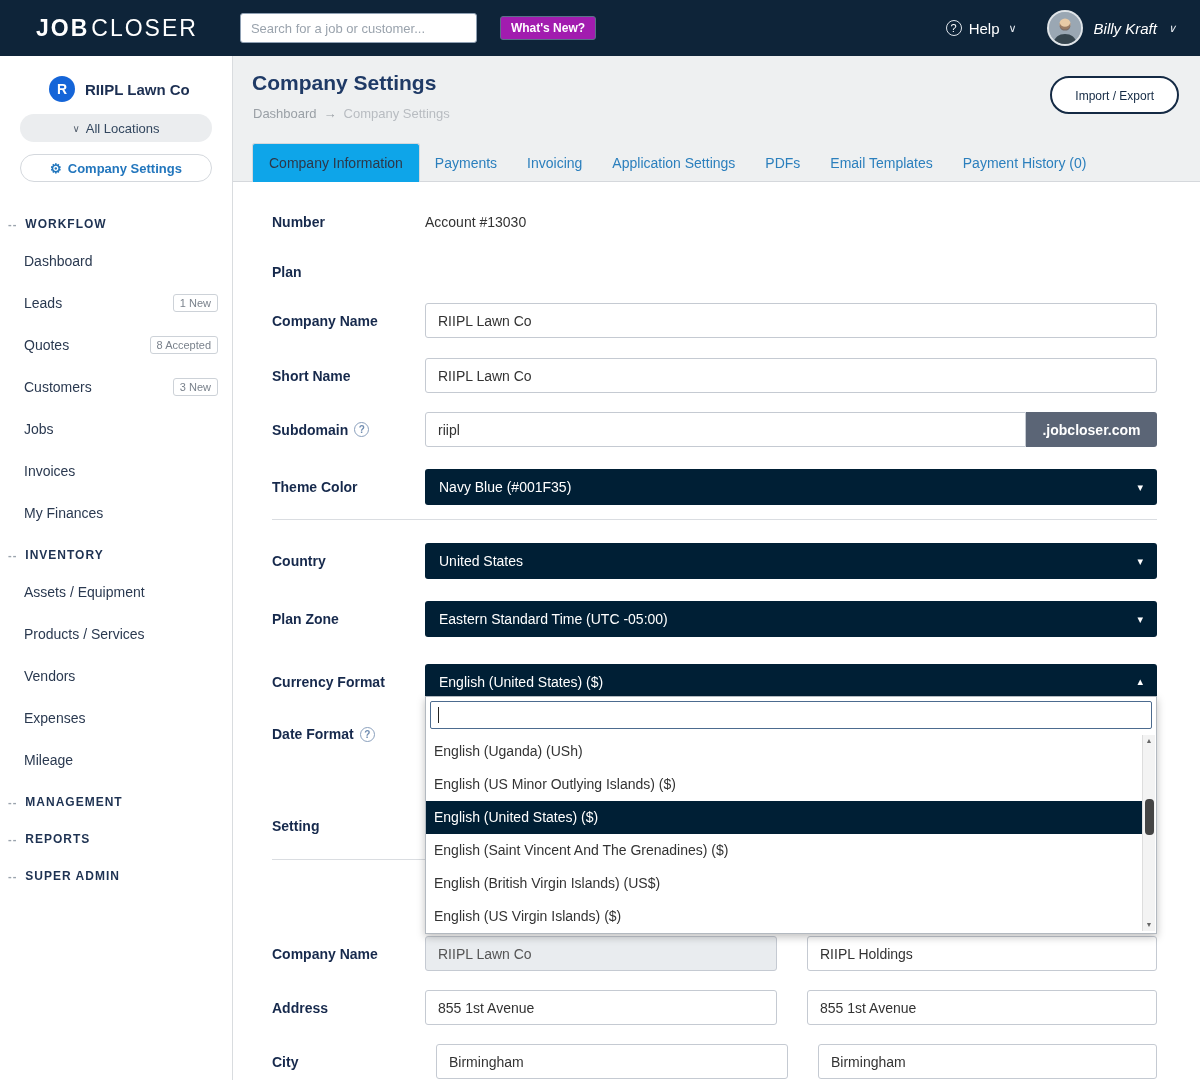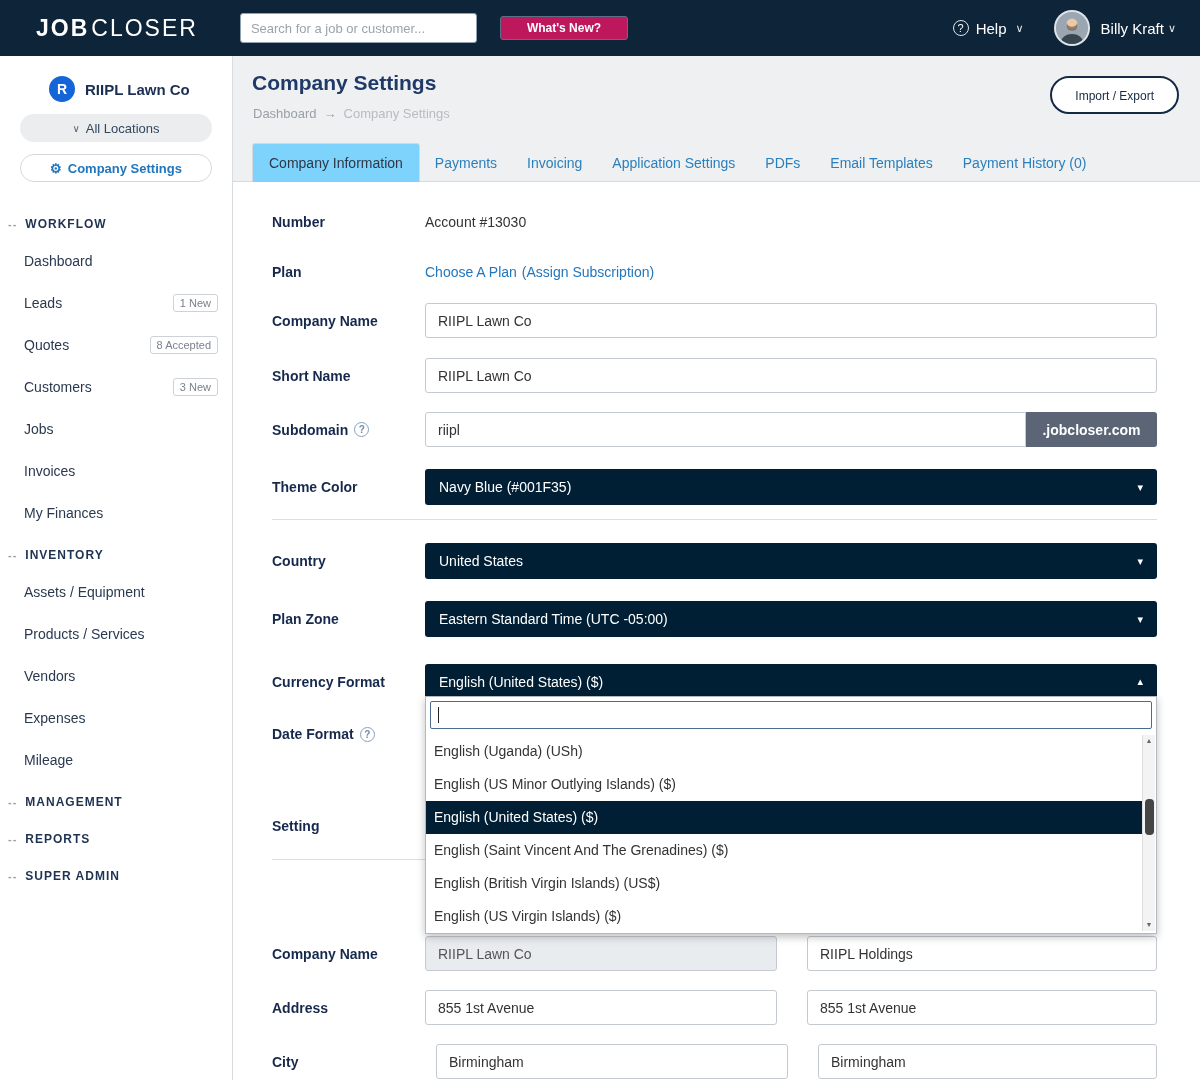--- a/index.html
+++ b/index.html
@@ -9,32 +9,32 @@
   
   .topbar { position:absolute; top:0; left:0; width:1200px; height:56px;
     background:#0e2439; display:flex; align-items:center; padding:0 24px 0 36px; }
   .logo { color:#fff; font-size:23px; letter-spacing:2px; white-space:nowrap; }
   .logo-job { font-weight:800; }
   .logo-closer { font-weight:300; margin-left:2px; }
   .global-search { margin-left:42px; width:237px; height:30px; border-radius:3px;
     border:1px solid #8fa0b3; padding:0 10px; font-size:13px; color:#333;
     font-family:"Liberation Sans", sans-serif; }
   .global-search::placeholder { color:#9aa3ad; }
-  .whats-new { margin-left:23px; background:#be185d; border:1px solid #5b6f88;
-    color:#fff; font-size:12px; font-weight:bold; padding:4px 26px; border-radius:3px;
+  .whats-new { margin-left:23px; background:#a21caf; border:1px solid #5b6f88;
+    color:#fff; font-size:12px; font-weight:bold; padding:4px 10px; border-radius:3px;
     cursor:pointer; white-space:nowrap; }
   .tb-right { margin-left:auto; display:flex; align-items:center; }
   .help-menu { display:flex; align-items:center; color:#fff; font-size:15px; gap:7px; cursor:pointer; }
   .q-circle-white { display:inline-block; width:16px; height:16px; border:1px solid #dfe5ec;
     border-radius:50%; font-size:11px; line-height:14px; text-align:center; color:#fff; }
   .chev-white { font-size:11px; color:#e5eaf0; margin-left:2px; }
   .avatar { margin-left:30px; width:36px; height:36px; border-radius:50%;
     border:2px solid rgba(255,255,255,.55); overflow:hidden; background:#b9c3cc; flex:none; }
-  .user-menu { display:flex; align-items:center; color:#fff; font-size:15px; gap:2px;
-    margin-left:11px; cursor:pointer; }
+  .user-menu { display:flex; align-items:center; color:#fff; font-size:15px; gap:9px;
+    margin-left:11px; cursor:pointer;font-style:italic; }
 
   
   .sidebar { position:absolute; top:56px; left:0; width:233px; height:1024px;
     background:#fff; border-right:1px solid #d9dcdf; }
   .company-row { margin:20px 0 0 49px; display:flex; align-items:center; }
   .company-badge { width:26px; height:26px; border-radius:50%; background:#1565d8;
     color:#fff; font-weight:bold; font-size:14px; display:flex; align-items:center;
     justify-content:center; flex:none; }
   .company-name { margin-left:10px; font-size:15px; font-weight:bold; color:#1c2f52; }
   .pill { margin:12px 20px 0 20px; height:28px; border-radius:14px; display:flex;
@@ -61,21 +61,21 @@
   .page-title { position:absolute; top:15px; left:19px; font-size:21px; font-weight:bold;
     color:#1f3a66; margin:0; }
   .breadcrumb { position:absolute; top:50px; left:20px; font-size:13px; color:#9aa0a6; }
   .breadcrumb .current { color:#b8bcc1; }
   .breadcrumb .arrow { margin:0 7px; }
   .import-export { position:absolute; top:20px; right:21px; height:38px; border-radius:19px;
     border:2px solid #142a44; background:#fff; padding:11px 23px; font-size:12px; color:#142a44;
     font-weight:500; cursor:pointer; font-family:"Liberation Sans", sans-serif; }
   .tabs { position:absolute; left:19px; bottom:0; display:flex; align-items:flex-end; }
   .tab { padding:10px 15px; font-size:14px; color:#2b7fbd; cursor:pointer; white-space:nowrap; }
-  .tab.active { background:#7dd3fc; border:1px solid #d5d8dc; border-bottom:none;
+  .tab.active { background:#0ea5e9; border:1px solid #d5d8dc; border-bottom:none;
     border-radius:3px 3px 0 0; color:#2d3748; position:relative; top:1px; padding:11px 16px; }
 
   
   .form-area { position:relative; height:898px; }
   .frow { position:absolute; left:39px; right:43px; display:flex; align-items:center; }
   .flabel { width:153px; flex:none; font-weight:bold; font-size:14px; color:#16294c;
     display:flex; align-items:center; }
   .ffield { flex:1; display:flex; align-items:center; position:relative; }
   .static-val { font-size:14px; color:#333; }
   .link { color:#2276bd; font-size:14px; cursor:pointer; }
@@ -254,24 +254,20 @@
 
     <div class="frow" style="top:25px; height:30px;">
       <span class="flabel">Number</span>
       <div class="ffield">
           <span class="static-val">Account #13030</span>
         </div>
     </div>
 
     <div class="frow" style="top:75px; height:30px;">
       <span class="flabel">Plan</span>
-      <div class="ffield">
-        <span class="link">Choose A Plan</span>
-        <span class="link">(Assign Subscription)</span>
-      </div>
     </div>
 
     <div class="frow" style="top:121px; height:35px;">
       <span class="flabel">Company Name</span>
       <div class="ffield">
         <input class="tinput" value="RIIPL Lawn Co" style="">
       </div>
     </div>
 
     <div class="frow" style="top:176px; height:35px;">

